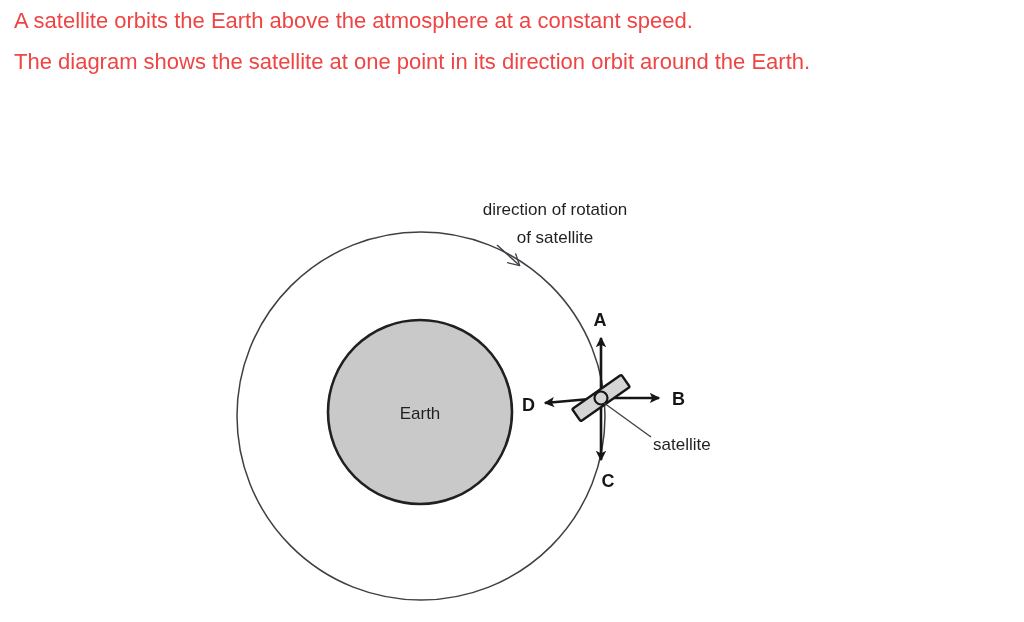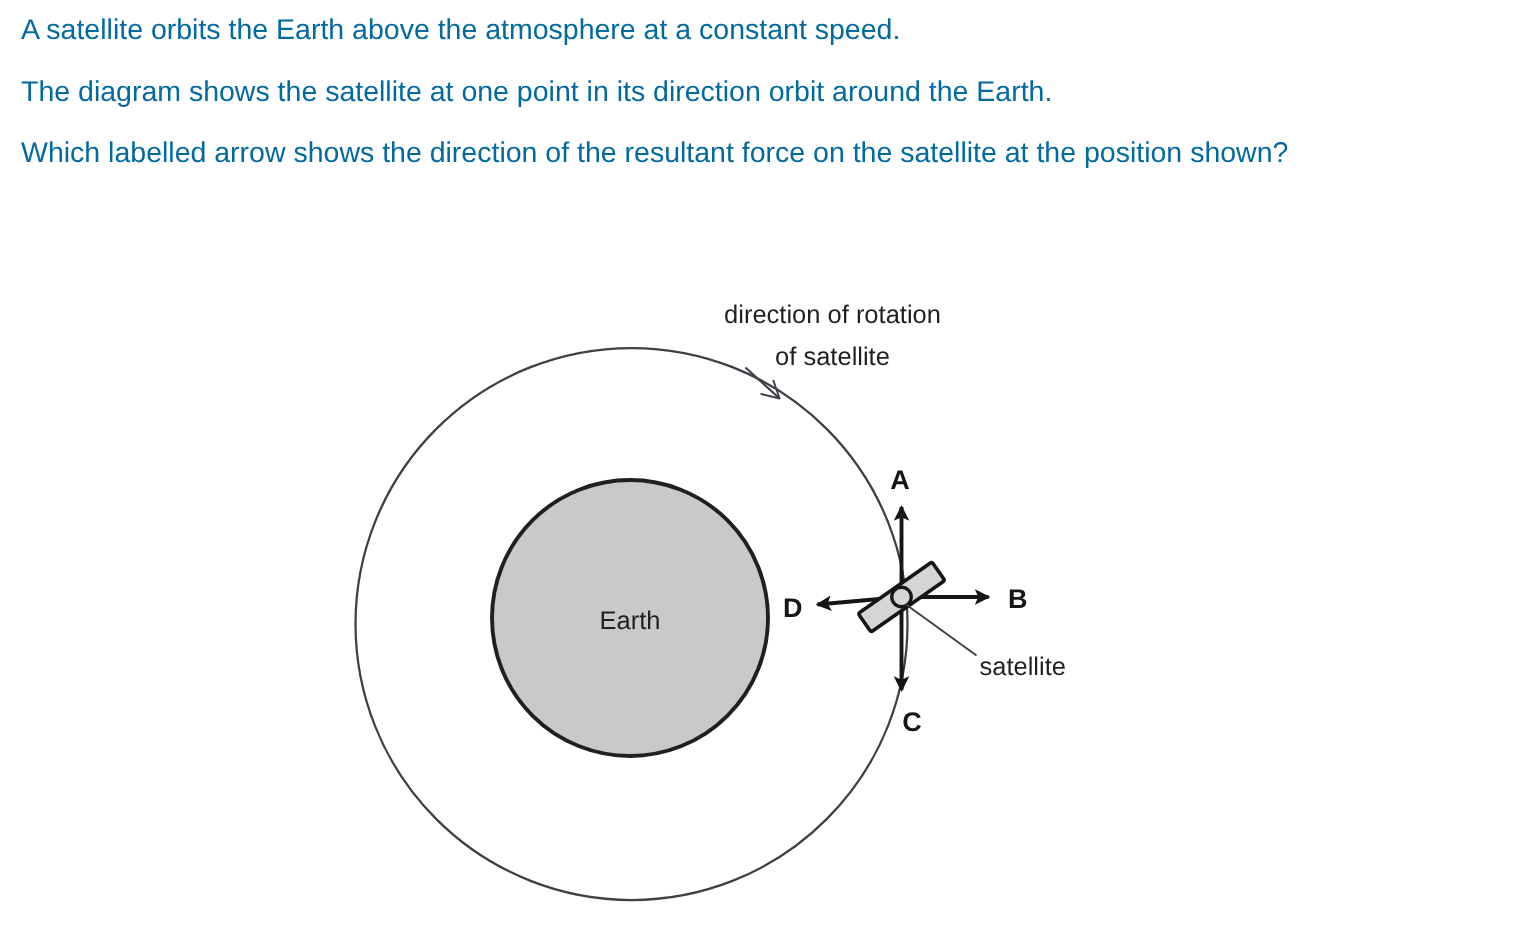--- a/index.html
+++ b/index.html
@@ -18,23 +18,23 @@
   }
 
   
   #question-text {
     position: absolute;
     left: 14px;
     top: 10px;
     width: 996px;
   }
   .q-line {
-    font-size: 19px;
+    font-size: 22px;
     line-height: 21px;
-    color: #0369a1;
+    color: #ef4444;
     margin: 0 0 20px 0;
   }
   .q-line.justified {
     text-align: justify;
     text-align-last: left;
     margin-bottom: 0;
   }
 
   
   #diagram {
@@ -59,21 +59,20 @@
     font-weight: bold;
     fill: #161616;
   }
 </style>
 </head>
 <body>
 
 <div id="question-text">
   <p class="q-line">A satellite orbits the Earth above the atmosphere at a constant speed.</p>
   <p class="q-line">The diagram shows the satellite at one point in its direction orbit around the Earth.</p>
-  <p class="q-line justified">Which labelled arrow shows the direction of the resultant force on the satellite at the position shown?</p>
 </div>
 
 <div id="diagram">
   <svg id="diagram-svg" width="1024" height="447" viewBox="0 0 1024 447">
 
     <defs>
 
       <marker id="fhead" markerWidth="11" markerHeight="11" refX="9.2" refY="5.5" orient="auto" markerUnits="userSpaceOnUse">
         <path d="M 0 0.3 L 10.5 5.5 L 0 10.7 L 2.4 5.5 Z" fill="#161616"></path>
       </marker>

